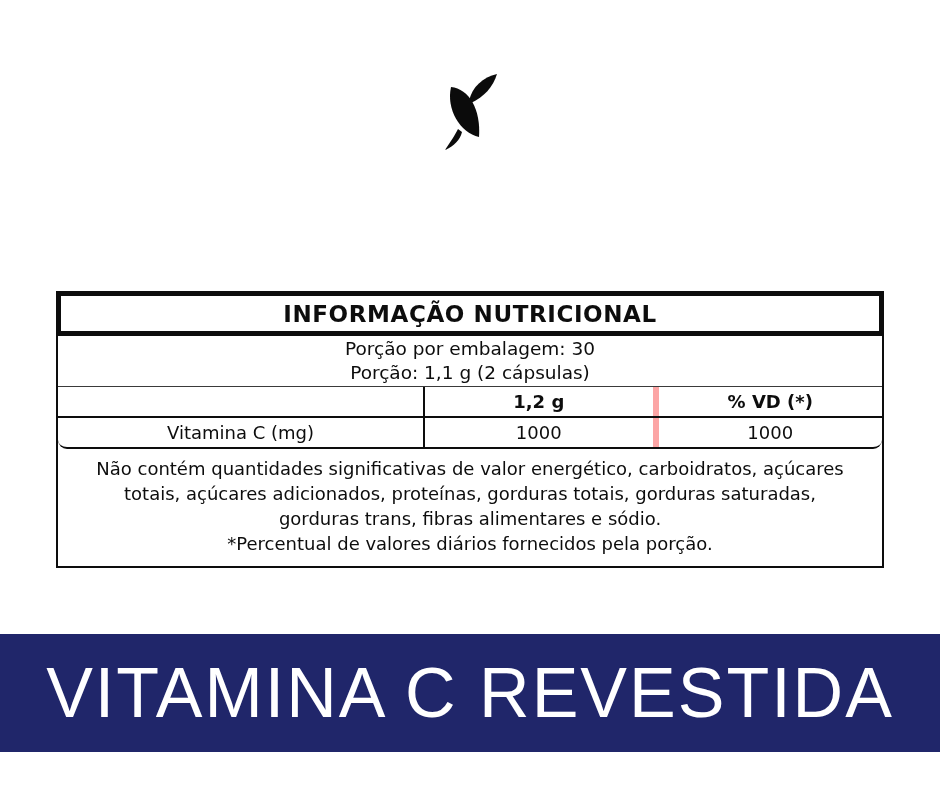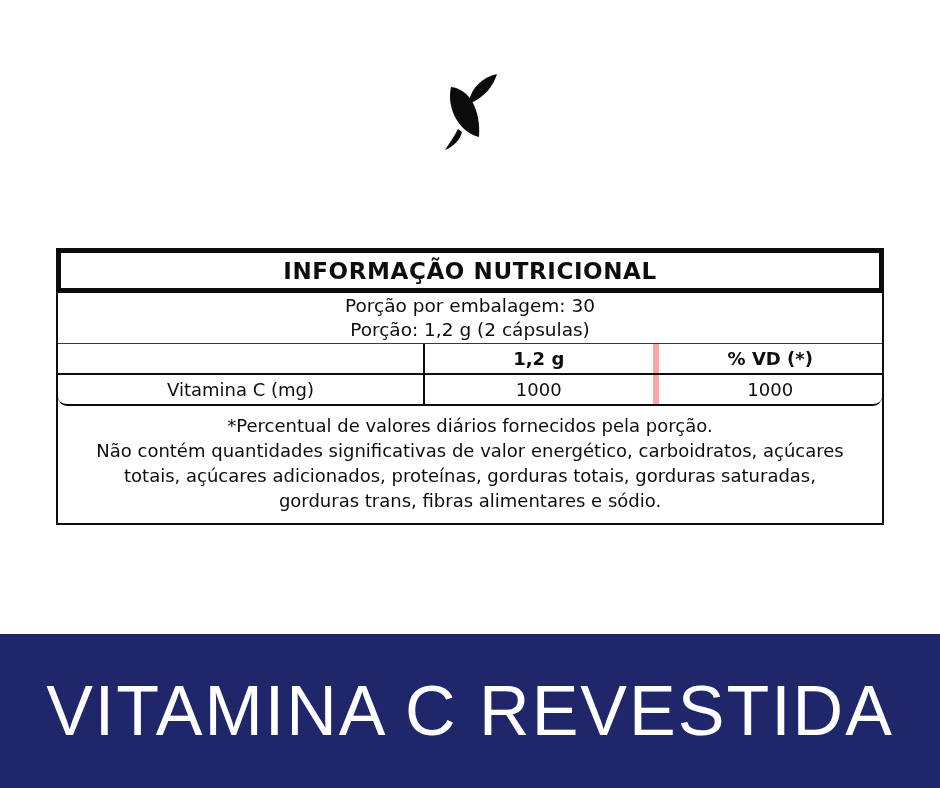--- a/index.html
+++ b/index.html
@@ -15,21 +15,21 @@
 
   
   .logo { position:absolute; left:438px; top:74px; width:62px; height:76px; }
 
   
   .nutri-table { position:absolute; left:56px; top:248px; width:828px; }
   .title-box {
     border:5px solid #0d0d0d;
     height:45px;
     display:flex; align-items:center; justify-content:center;
-    font-size:23px; font-weight:bold; letter-spacing:0.6px;
+    font-size:23px; font-weight:bold; letter-spacing:0.6px;margin-top:43px;
   }
   .table-body { border:2px solid #0d0d0d; border-top:none; }
   .serving {
     height:51px;
     display:flex; flex-direction:column; align-items:center; justify-content:center;
     font-size:18.5px; line-height:24px;
     border-bottom:1.5px solid #3a3a3a;
     text-align:center;
   }
   .row { display:flex; align-items:stretch; }
@@ -45,21 +45,21 @@
   .value-row { height:31px; border-bottom:2px solid #0d0d0d;border-radius:9px; }
   .footnote {
     padding:7px 30px 10px;
     font-size:18px; line-height:25px;
     text-align:center;
   }
 
   
   .banner {
     position:absolute; left:0; top:634px;
-    width:940px; height:154px;
+    width:940px; height:118px;
     background:#20266a;
     display:flex; align-items:center; justify-content:center;
   }
   .banner-text {
     color:#ffffff;
     font-family:"Liberation Sans",sans-serif;
     font-weight:400;
     font-size:70px;
     letter-spacing:2px;
     white-space:nowrap;
@@ -77,38 +77,38 @@
   </svg>
 
   <div class="nutri-table">
 
     <div class="title-box">INFORMAÇÃO NUTRICIONAL</div>
 
     <div class="table-body">
 
       <div class="serving">
         <div>Porção por embalagem: 30</div>
-        <div>Porção: 1,2 g (2 cápsulas)</div>
+        <div>Porção: 1,1 g (2 cápsulas)</div>
       </div>
 
       <div class="row head-row">
         <div class="cell c1"></div>
         <div class="cell c2">1,2 g</div>
         <div class="cell c3">% VD (*)</div>
       </div>
 
       <div class="row value-row">
         <div class="cell c1">Vitamina C (mg)</div>
         <div class="cell c2">1000</div>
         <div class="cell c3">1000</div>
       </div>
 
       <div class="footnote">
+        <div>Não contém quantidades significativas de valor energético, carboidratos, açúcares totais, açúcares adicionados, proteínas, gorduras totais, gorduras saturadas, gorduras trans, fibras alimentares e sódio.</div>
         <div>*Percentual de valores diários fornecidos pela porção.</div>
-        <div>Não contém quantidades significativas de valor energético, carboidratos, açúcares totais, açúcares adicionados, proteínas, gorduras totais, gorduras saturadas, gorduras trans, fibras alimentares e sódio.</div>
       </div>
 
     </div>
   </div>
 
   <div class="banner">
     <div class="banner-text">VITAMINA C REVESTIDA</div>
   </div>
 
 </div>

